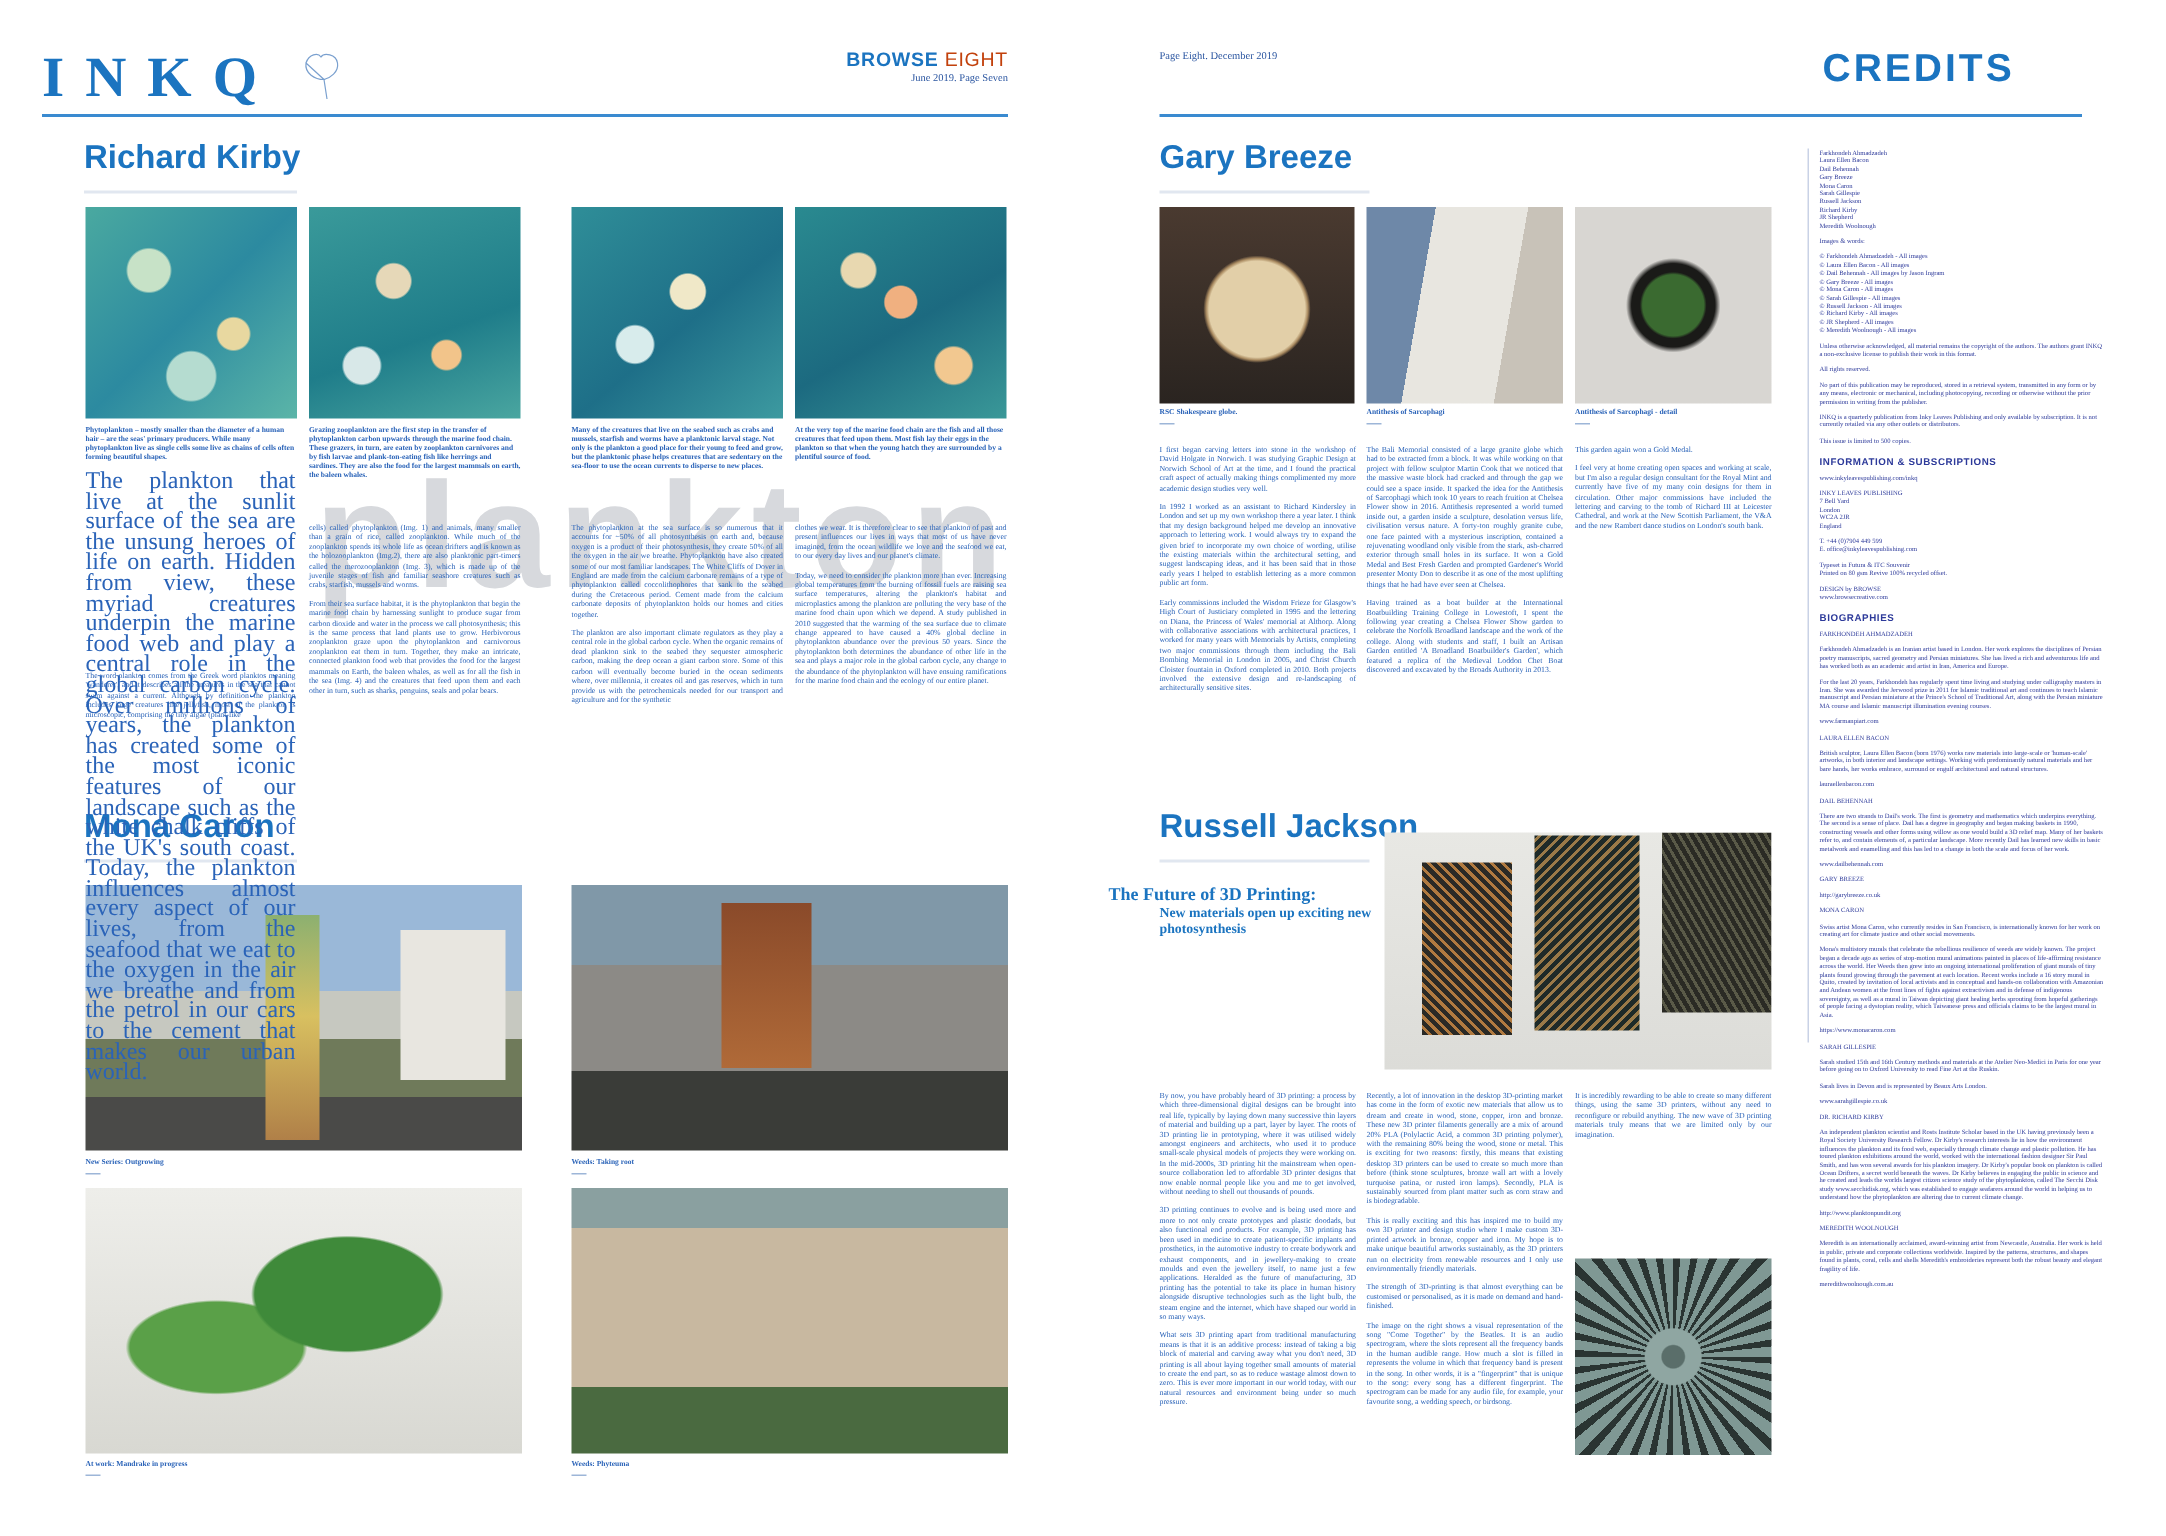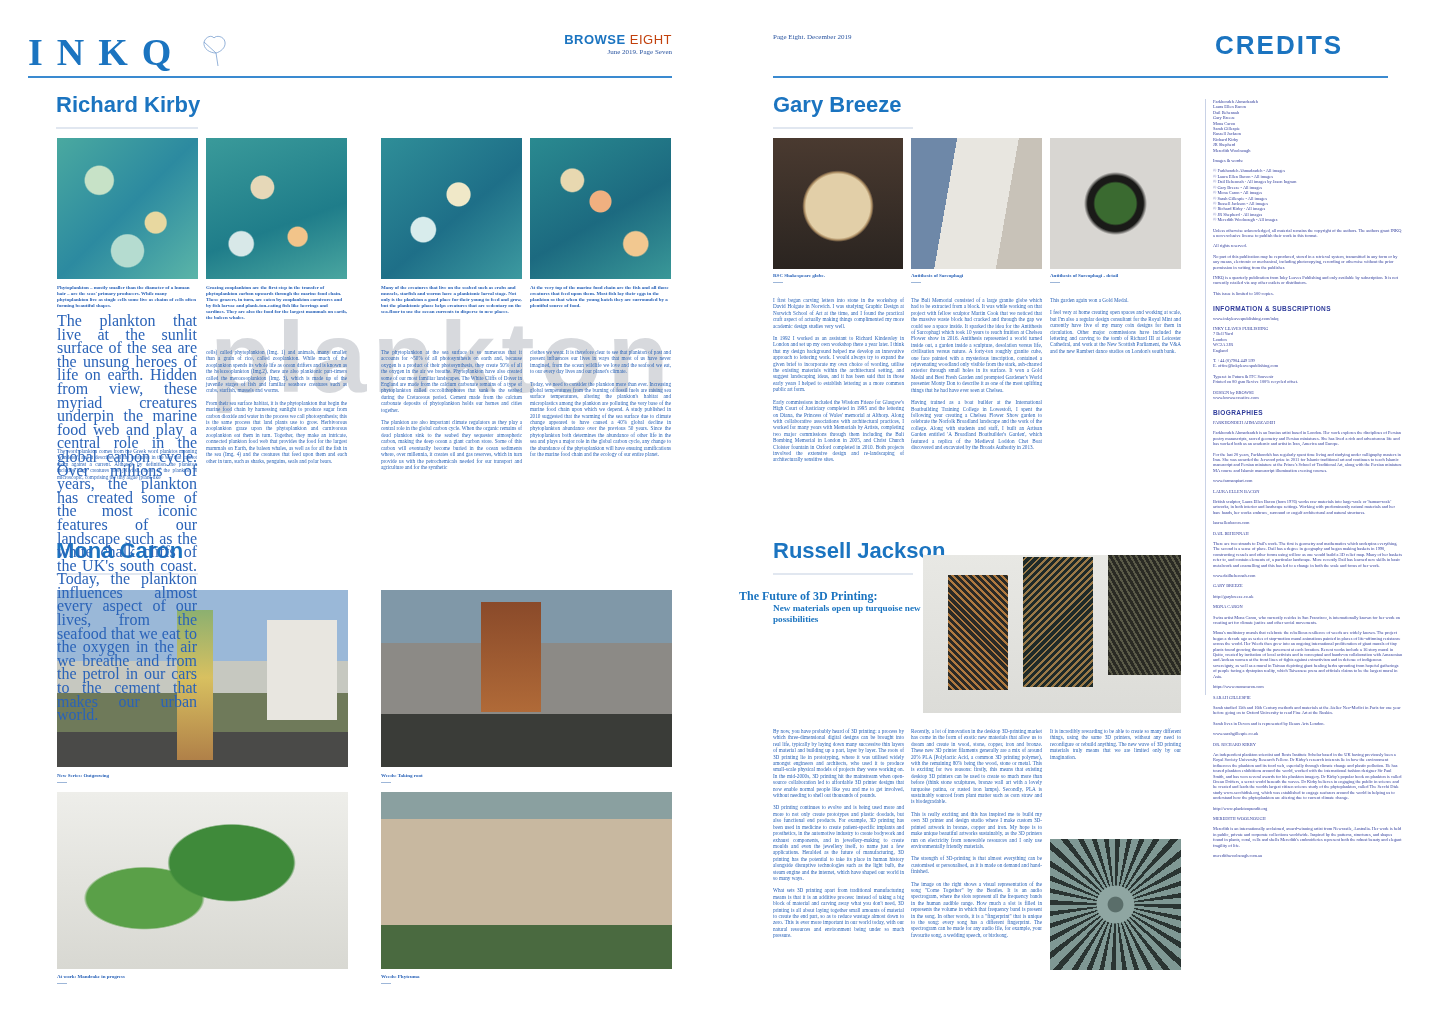--- a/index.html
+++ b/index.html
@@ -117,21 +117,21 @@
     <p>Having trained as a boat builder at the International Boatbuilding Training College in Lowestoft, I spent the following year creating a Chelsea Flower Show garden to celebrate the Norfolk Broadland landscape and the work of the college. Along with students and staff, I built an Artisan Garden entitled 'A Broadland Boatbuilder's Garden', which featured a replica of the Medieval Loddon Chet Boat discovered and excavated by the Broads Authority in 2013.</p>
   </div>
 <div class="abs body" style="left:1050px;top:297px;width:131px">
     <p>This garden again won a Gold Medal.</p>
     <p>I feel very at home creating open spaces and working at scale, but I'm also a regular design consultant for the Royal Mint and currently have five of my many coin designs for them in circulation. Other major commissions have included the lettering and carving to the tomb of Richard III at Leicester Cathedral, and work at the New Scottish Parliament, the V&amp;A and the new Rambert dance studios on London's south bank.</p>
   </div>
 
 <div class="abs h2" style="left:773px;top:538px">Russell Jackson</div>
 <div class="abs subrule" style="left:773px;top:573px;width:140px"></div>
 <div class="abs rj-title">The Future of 3D Printing:</div>
-<div class="abs rj-sub">New materials open up turquoise new possibilities</div>
+<div class="abs rj-sub">New materials open up exciting new photosynthesis</div>
 
 <div class="abs img" style="left:923px;top:555px;width:258px;height:158px;background:linear-gradient(180deg,#e8e8e4,#dcdcd8)">
   <div style="position:absolute;left:25px;top:20px;width:60px;height:115px;background:repeating-linear-gradient(45deg,#2a2a26 0 3px,#b07a40 3px 5px)"></div>
   <div style="position:absolute;left:100px;top:2px;width:70px;height:130px;background:repeating-linear-gradient(-45deg,#1e2a28 0 3px,#9a7a48 3px 5px)"></div>
   <div style="position:absolute;left:185px;top:0;width:73px;height:120px;background:repeating-linear-gradient(60deg,#2a2a24 0 3px,#5a5a48 3px 5px)"></div>
 </div>
 
 <div class="abs body" style="left:773px;top:728px;width:131px">
     <p>By now, you have probably heard of 3D printing: a process by which three-dimensional digital designs can be brought into real life, typically by laying down many successive thin layers of material and building up a part, layer by layer. The roots of 3D printing lie in prototyping, where it was utilised widely amongst engineers and architects, who used it to produce small-scale physical models of projects they were working on. In the mid-2000s, 3D printing hit the mainstream when open-source collaboration led to affordable 3D printer designs that now enable normal people like you and me to get involved, without needing to shell out thousands of pounds.</p>
     <p>3D printing continues to evolve and is being used more and more to not only create prototypes and plastic doodads, but also functional end products. For example, 3D printing has been used in medicine to create patient-specific implants and prosthetics, in the automotive industry to create bodywork and exhaust components, and in jewellery-making to create moulds and even the jewellery itself, to name just a few applications. Heralded as the future of manufacturing, 3D printing has the potential to take its place in human history alongside disruptive technologies such as the light bulb, the steam engine and the internet, which have shaped our world in so many ways.</p>

